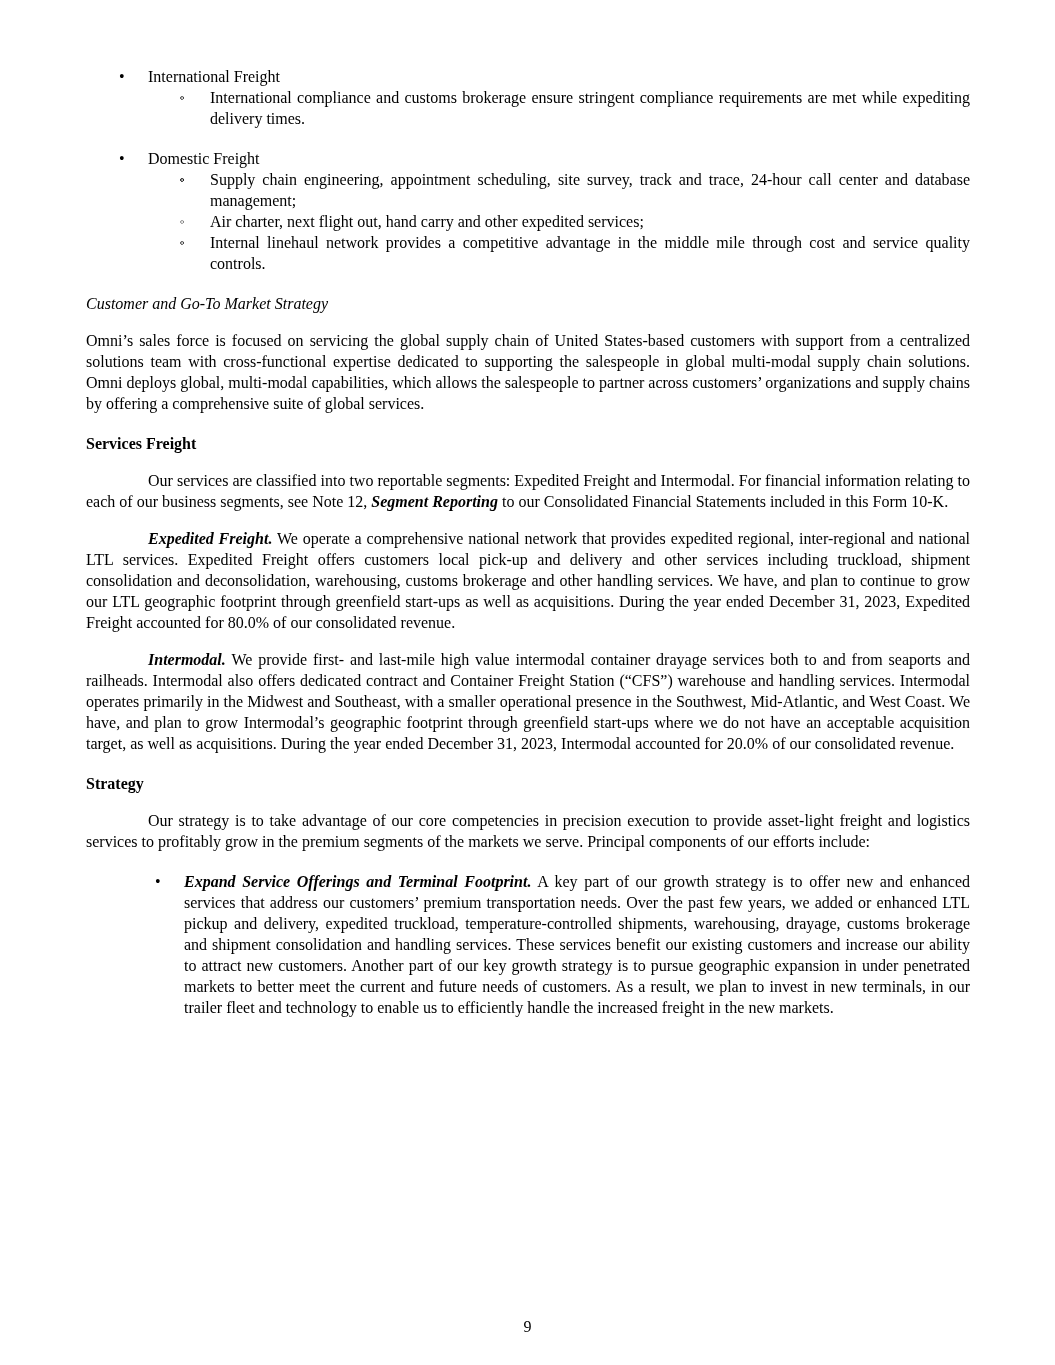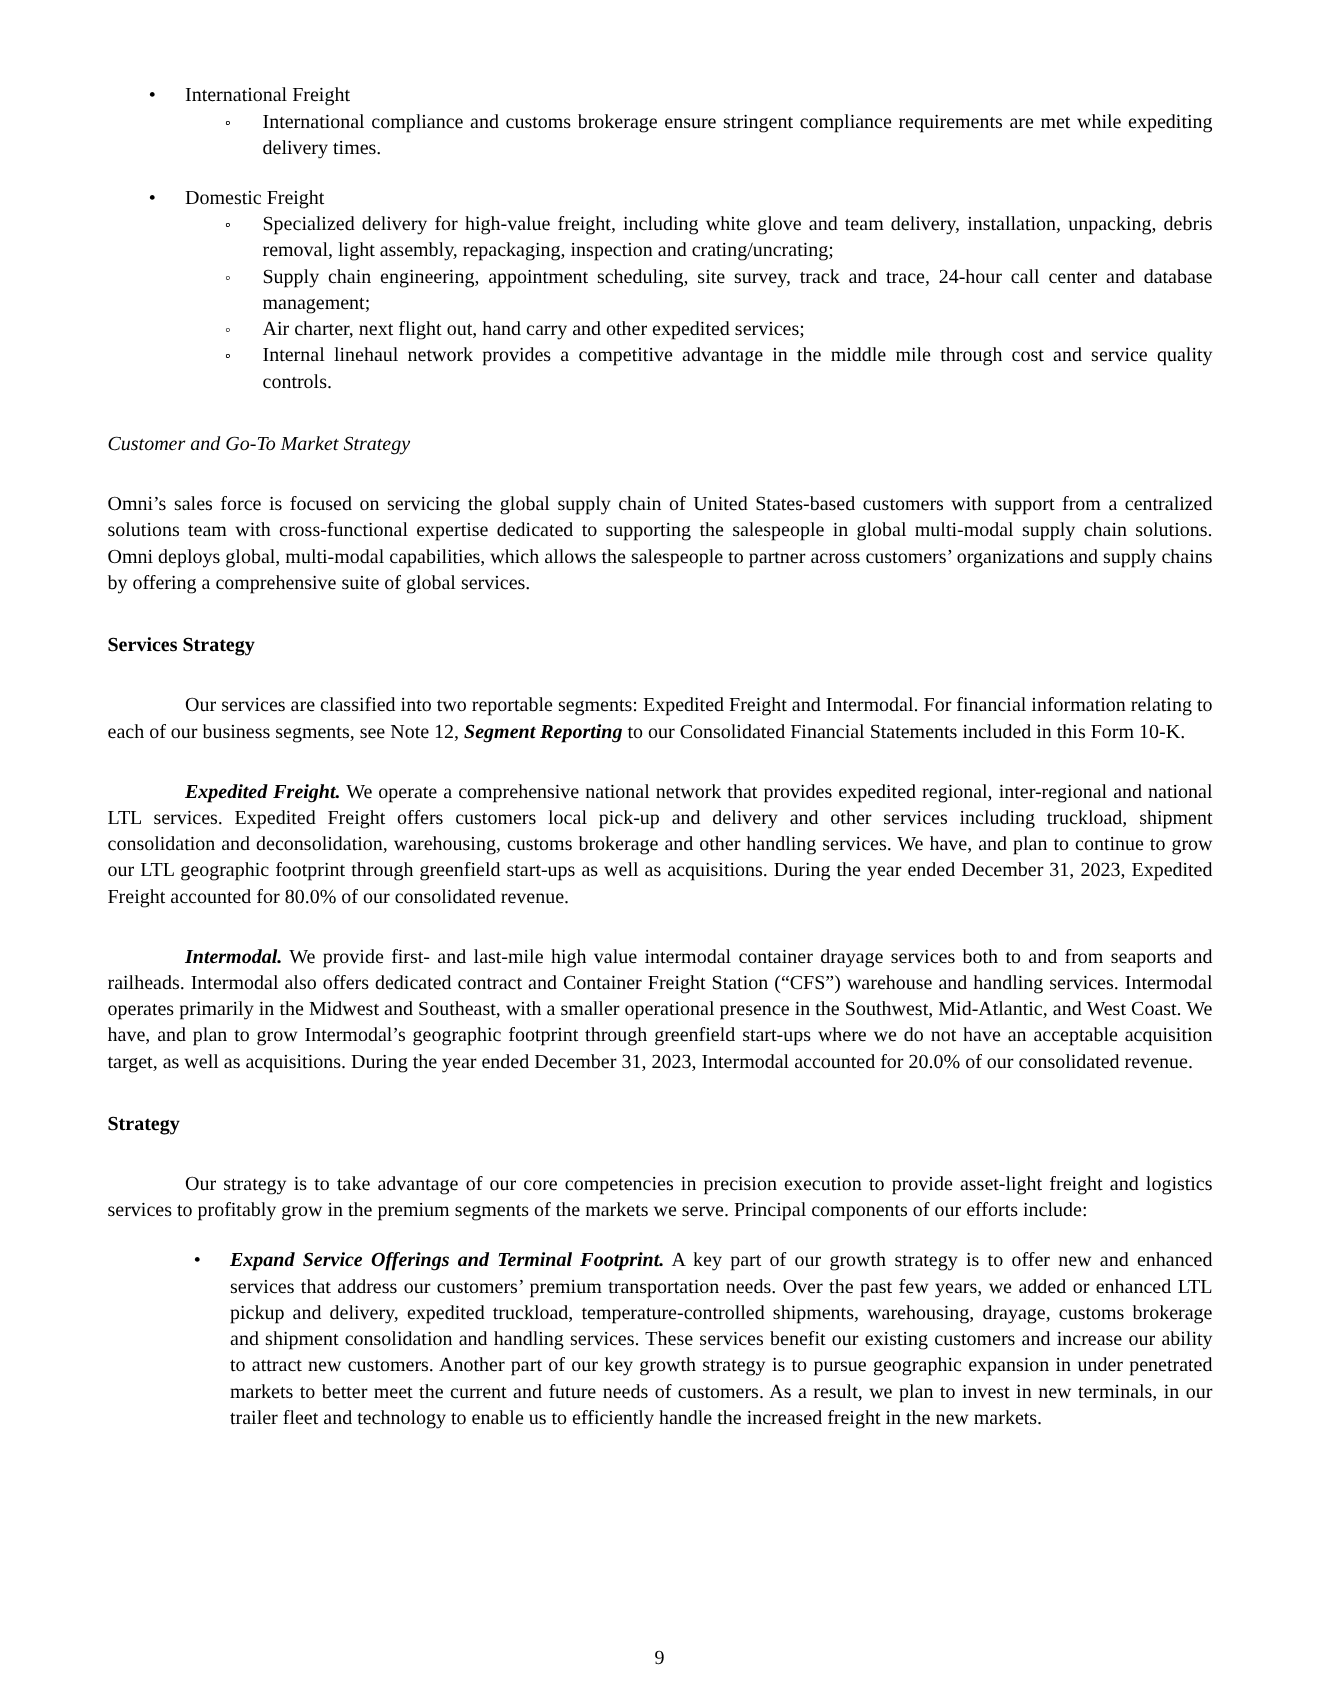--- a/index.html
+++ b/index.html
@@ -19,23 +19,23 @@
     overflow: hidden;
   }
   .content {
     position: absolute;
     left: 86px;
     top: 66px;
     width: 884px;
     text-align: justify;
   }
   .content > :first-child { margin-top: 0; }
-  .para { margin-top: 27px; }
+  .para { margin-top: 16px; }
   .para.indent { text-indent: 62px; }
-  .heading { margin-top: 29px; text-align: left; }
+  .heading { margin-top: 19px; text-align: left; }
   .heading.italic { font-style: italic; }
   .heading.bold { font-weight: bold; }
   .it { font-style: italic; font-weight: bold; }
   .li { position: relative; }
   .li .marker { position: absolute; top: 0; }
   .li1 { padding-left: 62px; margin-top: 19px; text-align: left; }
   .li1 > .marker { left: 33px; }
   .li2 { padding-left: 124px; margin-top: 0; }
   .li2 > .marker { left: 94px; font-size: 13px; }
   .lis { padding-left: 98px; margin-top: 19px; }
@@ -51,28 +51,28 @@
 </head>
 <body>
 
 <div class="page">
   <main class="content">
       <div class="li li1"><span class="marker">•</span><span><span>International Freight</span></span></div>
       <div class="li li2"><span class="marker">◦</span></div>
       <div class="li li2"><span class="marker">◦</span><span><span>International compliance and customs brokerage ensure stringent compliance requirements are met while expediting delivery times.</span></span></div>
       <div class="li li1"><span class="marker">•</span><span><span>Domestic Freight</span></span></div>
       <div class="li li2"><span class="marker">◦</span></div>
-      <div class="li li2"><span class="marker">◦</span><span><span>Specialized delivery for high-value freight, including white glove and team delivery, installation, unpacking, debris removal, light assembly, repackaging, inspection and crating/uncrating;</span></span></div>
+      <div class="li li2"><span class="marker">◦</span></div>
       <div class="li li2"><span class="marker">◦</span><span><span>Supply chain engineering, appointment scheduling, site survey, track and trace, 24-hour call center and database management;</span></span></div>
       <div class="li li2"><span class="marker">◦</span><span><span>Air charter, next flight out, hand carry and other expedited services;</span></span></div>
       <div class="li li2"><span class="marker">◦</span></div>
       <div class="li li2"><span class="marker">◦</span><span><span>Internal linehaul network provides a competitive advantage in the middle mile through cost and service quality controls.</span></span></div>
       <div class="heading italic">Customer and Go-To Market Strategy</div>
       <div class="para"><span>Omni’s sales force is focused on servicing the global supply chain of United States-based customers with support from a centralized solutions team with cross-functional expertise dedicated to supporting the salespeople in global multi-modal supply chain solutions. Omni deploys global, multi-modal capabilities, which allows the salespeople to partner across customers’ organizations and supply chains by offering a comprehensive suite of global services.</span></div>
-      <div class="heading bold">Services Strategy</div>
+      <div class="heading bold">Services Freight</div>
       <div class="para indent"><span>Our services are classified into two reportable segments: Expedited Freight and Intermodal. For financial information relating to each of our business segments, see Note 12, </span><span class="it">Segment Reporting</span><span> to our Consolidated Financial Statements included in this Form 10-K.</span></div>
       <div class="para indent"><span class="it">Expedited Freight.</span><span> We operate a comprehensive national network that provides expedited regional, inter-regional and national LTL services. Expedited Freight offers customers local pick-up and delivery and other services including truckload, shipment consolidation and deconsolidation, warehousing, customs brokerage and other handling services. We have, and plan to continue to grow our LTL geographic footprint through greenfield start-ups as well as acquisitions. During the year ended December 31, 2023, Expedited Freight accounted for 80.0% of our consolidated revenue.</span></div>
       <div class="para indent"><span class="it">Intermodal.</span><span> We provide first- and last-mile high value intermodal container drayage services both to and from seaports and railheads. Intermodal also offers dedicated contract and Container Freight Station (“CFS”) warehouse and handling services. Intermodal operates primarily in the Midwest and Southeast, with a smaller operational presence in the Southwest, Mid-Atlantic, and West Coast. We have, and plan to grow Intermodal’s geographic footprint through greenfield start-ups where we do not have an acceptable acquisition target, as well as acquisitions. During the year ended December 31, 2023, Intermodal accounted for 20.0% of our consolidated revenue.</span></div>
       <div class="heading bold">Strategy</div>
       <div class="para indent"><span>Our strategy is to take advantage of our core competencies in precision execution to provide asset-light freight and logistics services to profitably grow in the premium segments of the markets we serve. Principal components of our efforts include:</span></div>
       <div class="li lis"><span class="marker">•</span><span><span class="it">Expand Service Offerings and Terminal Footprint.</span><span> A key part of our growth strategy is to offer new and enhanced services that address our customers’ premium transportation needs. Over the past few years, we added or enhanced LTL pickup and delivery, expedited truckload, temperature-controlled shipments, warehousing, drayage, customs brokerage and shipment consolidation and handling services. These services benefit our existing customers and increase our ability to attract new customers. Another part of our key growth strategy is to pursue geographic expansion in under penetrated markets to better meet the current and future needs of customers. As a result, we plan to invest in new terminals, in our trailer fleet and technology to enable us to efficiently handle the increased freight in the new markets.</span></span></div>
     </main>
   <div class="page-number">9</div>
 </div>
 

